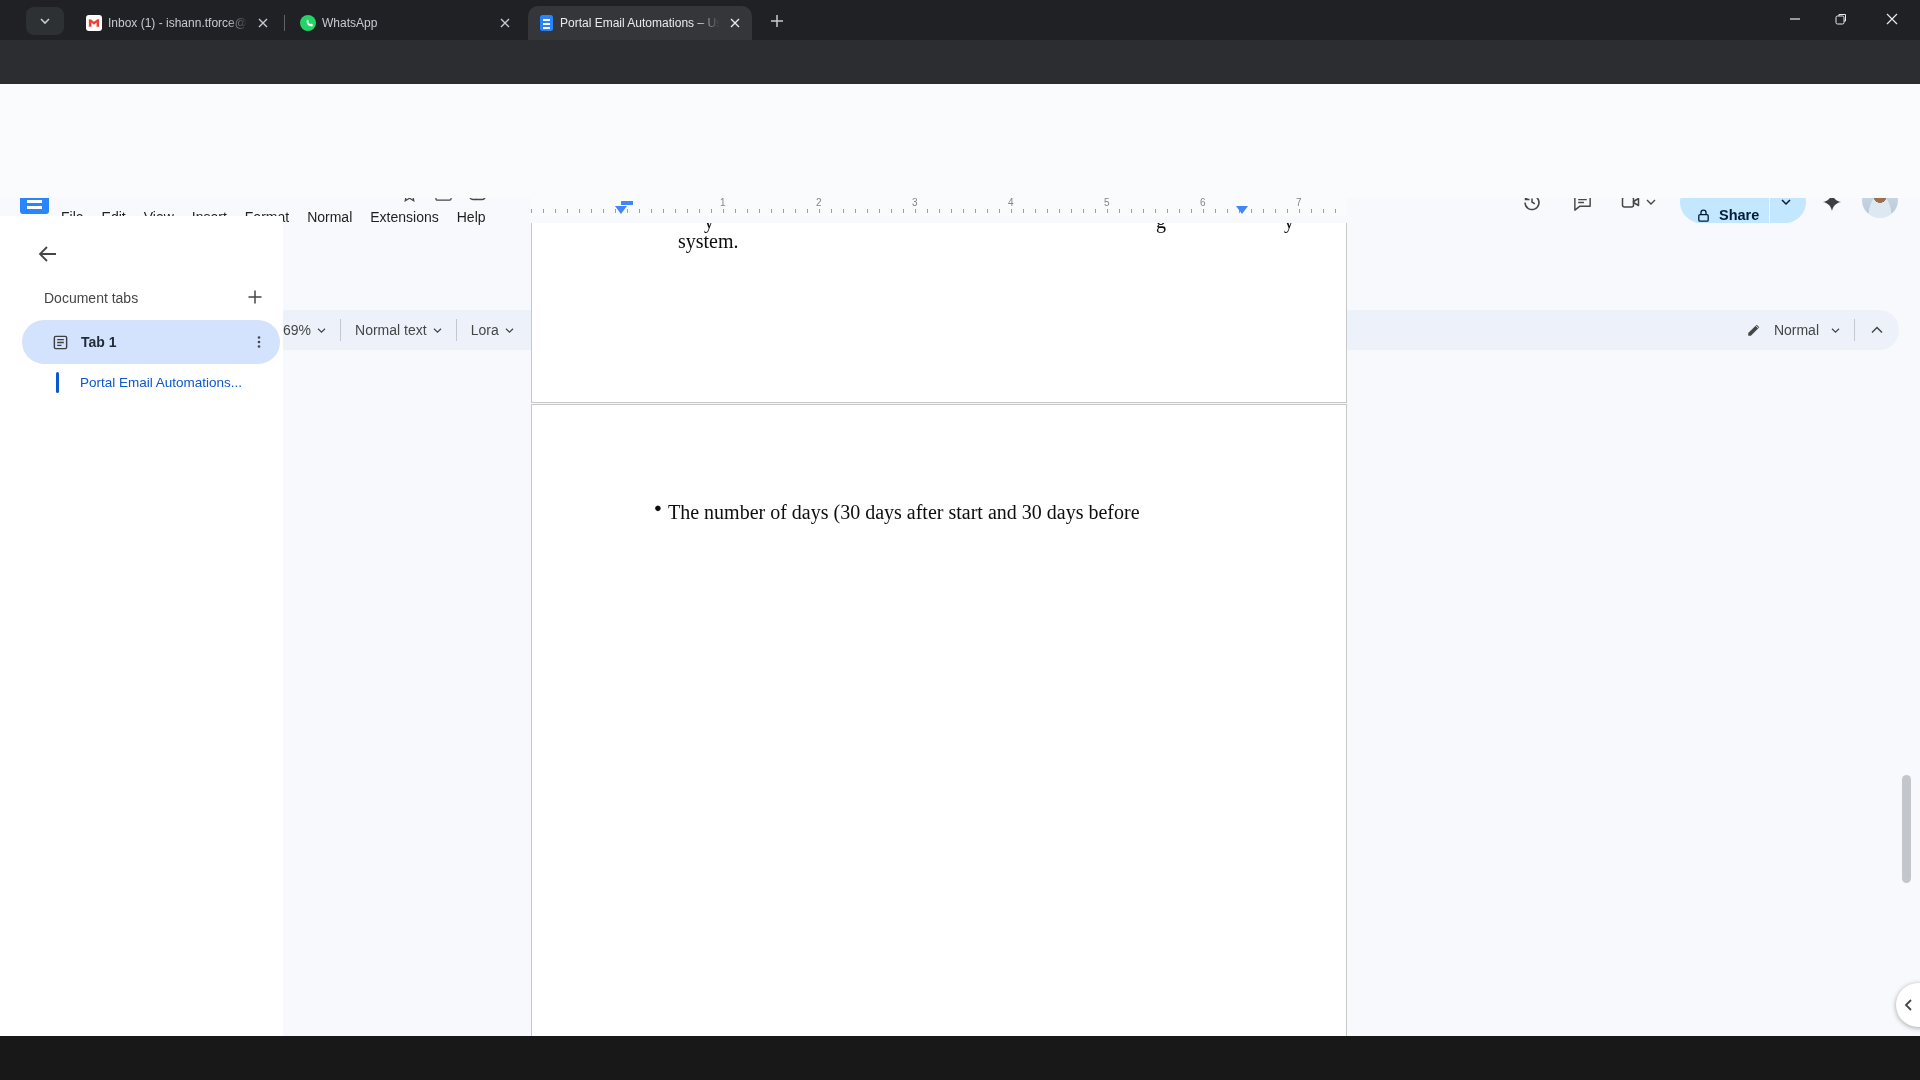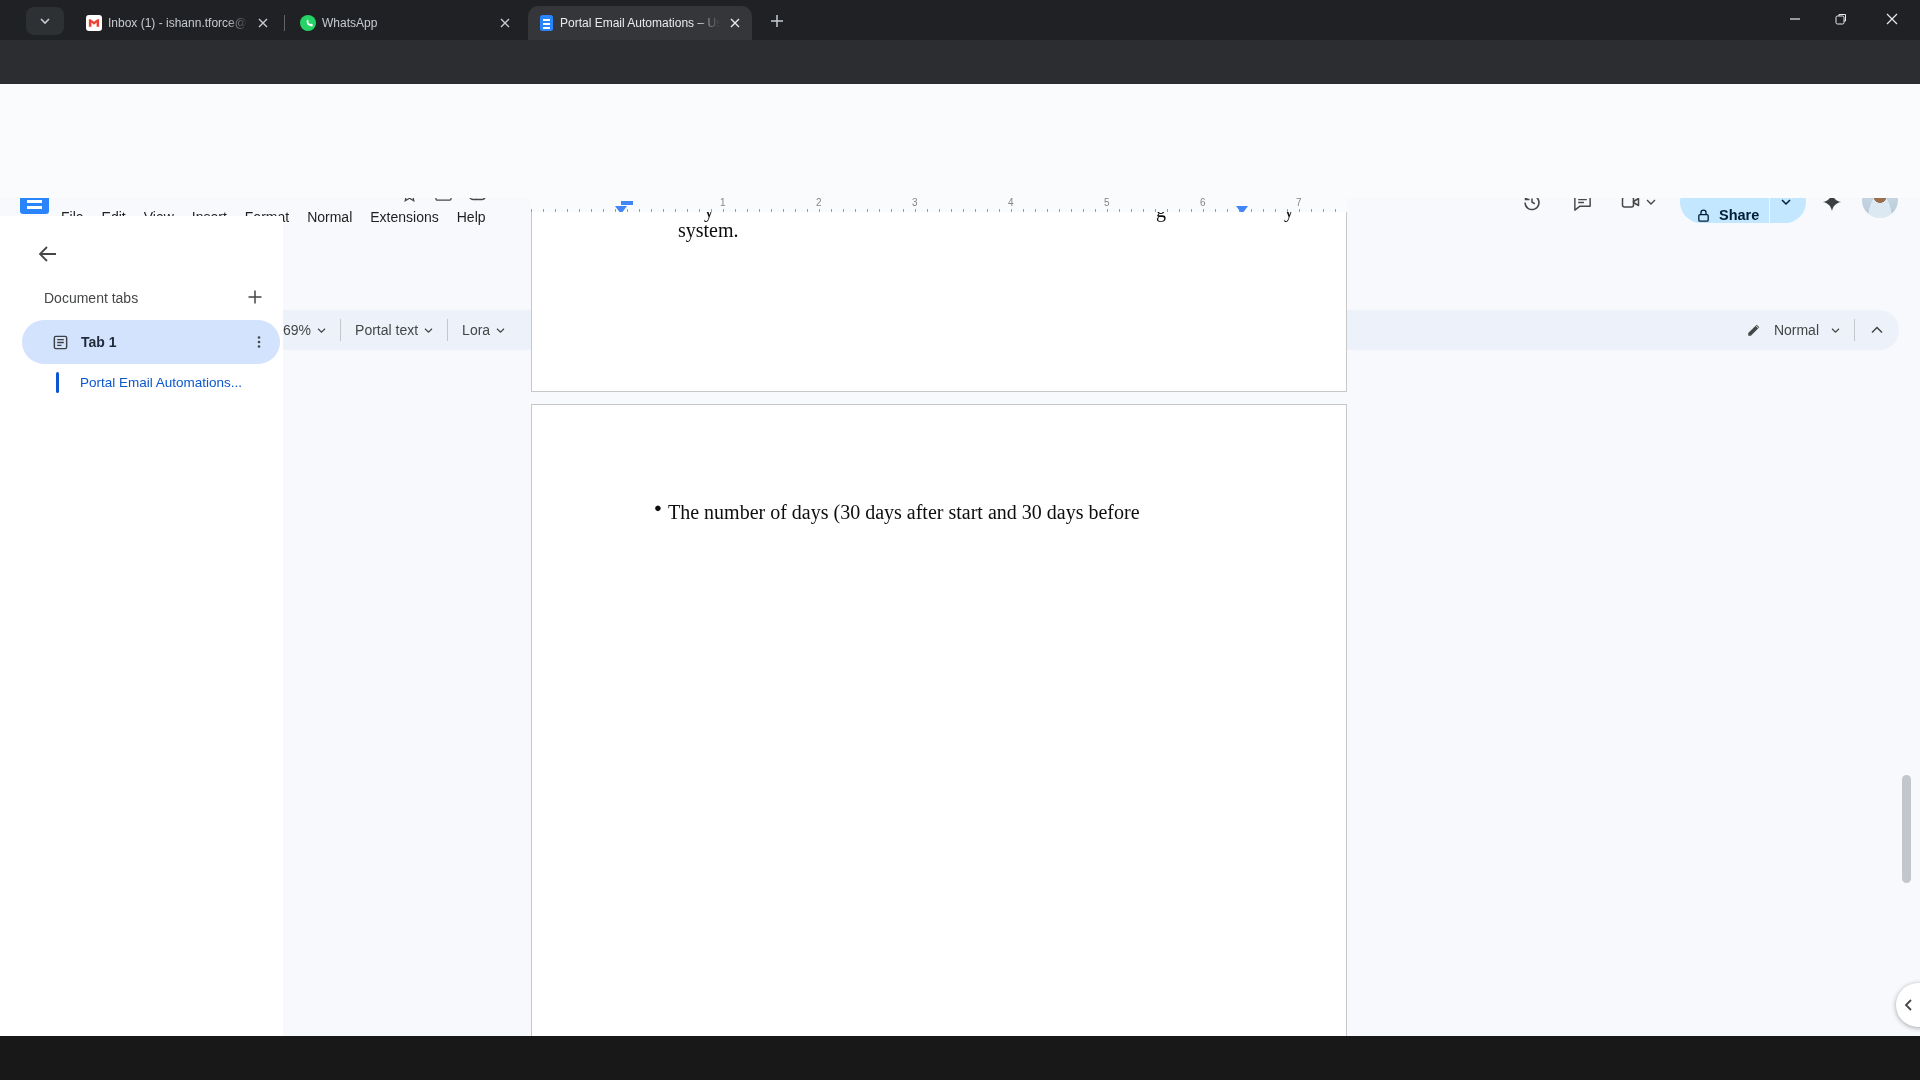--- a/index.html
+++ b/index.html
@@ -76,21 +76,21 @@
   #dt-header{position:absolute;left:44px;top:74px;font-size:14px;color:#444746}
   #dt-add{position:absolute;left:238px;top:64px;width:34px;height:34px;display:flex;align-items:center;justify-content:center}
   #tabpill{position:absolute;left:22px;top:104px;width:258px;height:44px;border-radius:22px;background:#d3e3fd;display:flex;align-items:center;padding:0 14px 0 30px;gap:12px}
   #tabpill .lbl{flex:1;font-size:14px;font-weight:600;color:#1f2937}
   #outline{position:absolute;left:56px;top:156px;display:flex;align-items:center;gap:21px}
   #outline .bar{width:3px;height:21px;background:#0b57d0;border-radius:2px}
   #outline .lbl{font-size:13.5px;color:#0b57d0;white-space:nowrap}
 
   
   .page{position:absolute;left:531px;width:816px;background:#fff;border:1px solid #c7c7c7}
-  #page1{top:212px;height:180px;border-top:none;overflow:hidden}
+  #page1{top:223px;height:180px;border-top:none;overflow:hidden}
   #page2{top:404px;height:633px;border-bottom:none}
   .doctext{font-family:"Liberation Serif","DejaVu Serif",serif;font-size:20px;color:#0e0e0e}
   .cutfrag{position:absolute;top:-13px}
   #p1text{position:absolute;left:146px;top:7px}
   #bullet{position:absolute;left:122px;top:95px;font-size:13px}
   #bullettext{position:absolute;left:136px;top:92px;width:570px;line-height:30.5px}
 
   
   #vthumb{position:absolute;left:1902px;top:775px;width:9px;height:108px;border-radius:5px;background:#c3c7cb}
   #paneltoggle{position:absolute;left:1896px;top:983px;width:44px;height:44px;border-radius:50%;background:#fff;box-shadow:0 1px 5px rgba(0,0,0,.35);display:flex;align-items:center;padding-left:7px}
@@ -395,21 +395,21 @@
   <div class="dropbox">
     <span class="tlabel">69%</span>
     <span class="caret">
           <svg width="9" height="7" viewBox="0 0 10 8">
             <path d="M1 2l4 4 4-4" stroke="#444746" stroke-width="1.4" fill="none"></path>
           </svg>
         </span>
   </div>
   <div class="tdiv"></div>
   <div class="dropbox">
-    <span class="tlabel">Portal text</span>
+    <span class="tlabel">Normal text</span>
     <span class="caret">
           <svg width="9" height="7" viewBox="0 0 10 8">
             <path d="M1 2l4 4 4-4" stroke="#444746" stroke-width="1.4" fill="none"></path>
           </svg>
         </span>
   </div>
   <div class="tdiv"></div>
   <div class="dropbox" style="width:86px;">
     <span class="tlabel">Lora</span>
     <span class="caret">

